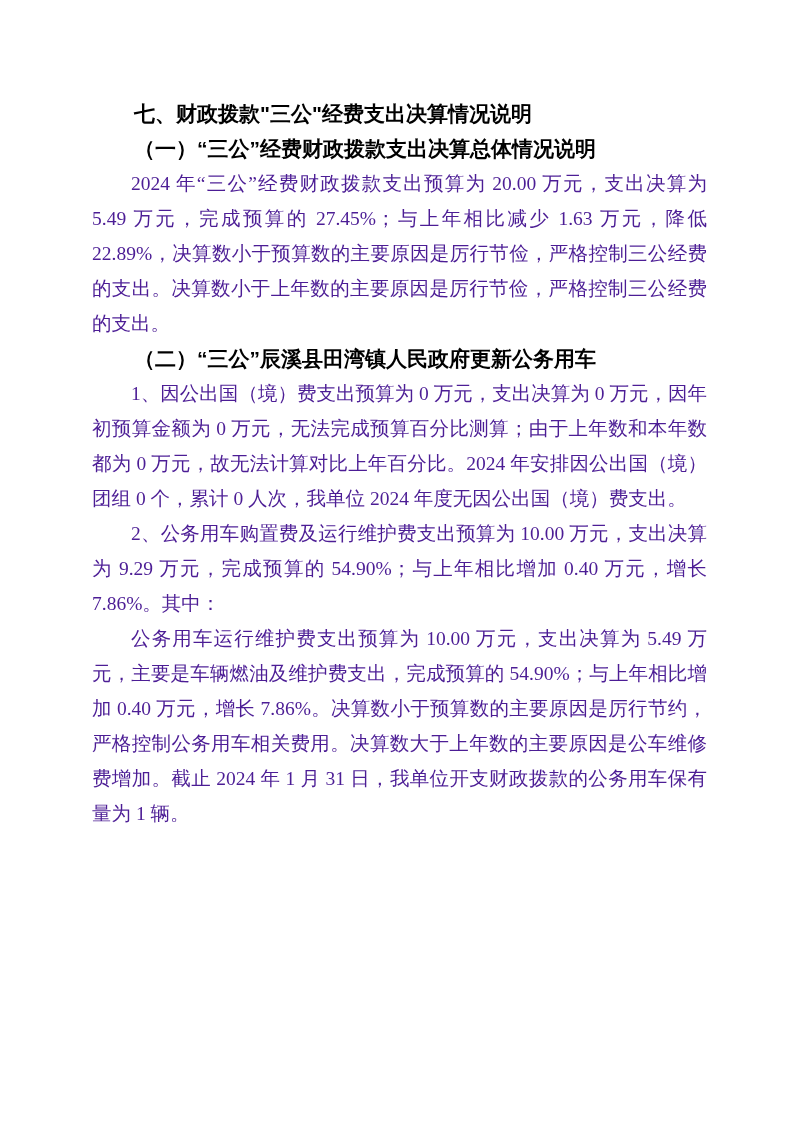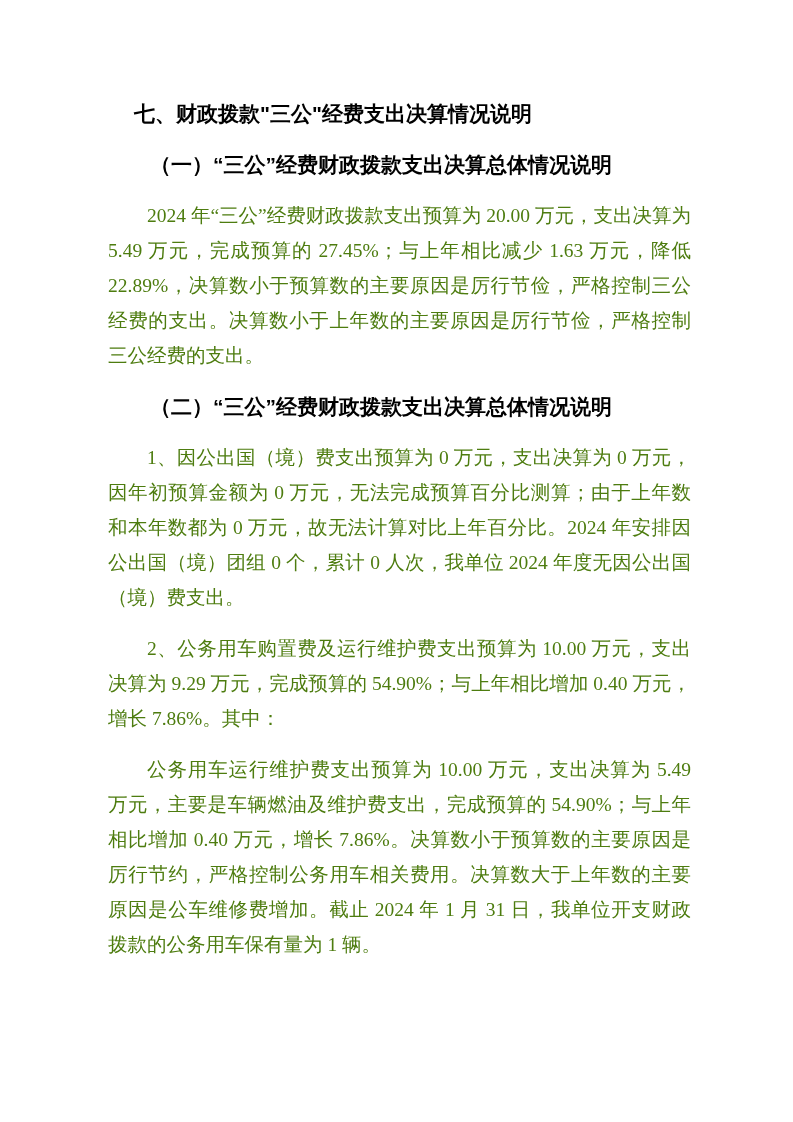--- a/index.html
+++ b/index.html
@@ -25,47 +25,47 @@
     margin: 0;
     text-indent: 2em;
     color: #000000;
     white-space: nowrap;
   }
   .section-heading {
     font-family: "Liberation Sans", "DejaVu Sans", sans-serif;
     font-weight: bold;
     font-size: 21px;
     line-height: 35px;
-    margin: 16px;
+    margin: 0;
     text-indent: 2em;
     color: #000000;
     white-space: nowrap;
   }
   .body-para {
     font-family: "Liberation Serif", "DejaVu Serif", serif;
     font-size: 19.5px;
     line-height: 35px;
-    margin: 16px;
+    margin: 0;
     text-indent: 2em;
     text-align: justify;
-    color: #4d7c0f;
+    color: #4c1d95;
   }
 </style>
 </head>
 <body>
 
 <div class="page">
 
   <h1 class="doc-heading">七、财政拨款"三公"经费支出决算情况说明</h1>
 
   <h2 class="section-heading">（一）“三公”经费财政拨款支出决算总体情况说明</h2>
 
   <p class="body-para">2024 年“三公”经费财政拨款支出预算为 20.00 万元，支出决算为 5.49 万元，完成预算的 27.45%；与上年相比减少 1.63 万元，降低 22.89%，决算数小于预算数的主要原因是厉行节俭，严格控制三公经费的支出。决算数小于上年数的主要原因是厉行节俭，严格控制三公经费的支出。</p>
 
-  <h2 class="section-heading">（二）“三公”经费财政拨款支出决算总体情况说明</h2>
+  <h2 class="section-heading">（二）“三公”辰溪县田湾镇人民政府更新公务用车</h2>
 
   <p class="body-para">1、因公出国（境）费支出预算为 0 万元，支出决算为 0 万元，因年初预算金额为 0 万元，无法完成预算百分比测算；由于上年数和本年数都为 0 万元，故无法计算对比上年百分比。2024 年安排因公出国（境）团组 0 个，累计 0 人次，我单位 2024 年度无因公出国（境）费支出。</p>
 
   <p class="body-para">2、公务用车购置费及运行维护费支出预算为 10.00 万元，支出决算为 9.29 万元，完成预算的 54.90%；与上年相比增加 0.40 万元，增长 7.86%。其中：</p>
 
 
   <p class="body-para">公务用车运行维护费支出预算为 10.00 万元，支出决算为 5.49 万元，主要是车辆燃油及维护费支出，完成预算的 54.90%；与上年相比增加 0.40 万元，增长 7.86%。决算数小于预算数的主要原因是厉行节约，严格控制公务用车相关费用。决算数大于上年数的主要原因是公车维修费增加。截止 2024 年 1 月 31 日，我单位开支财政拨款的公务用车保有量为 1 辆。</p>
 
 </div>
 

